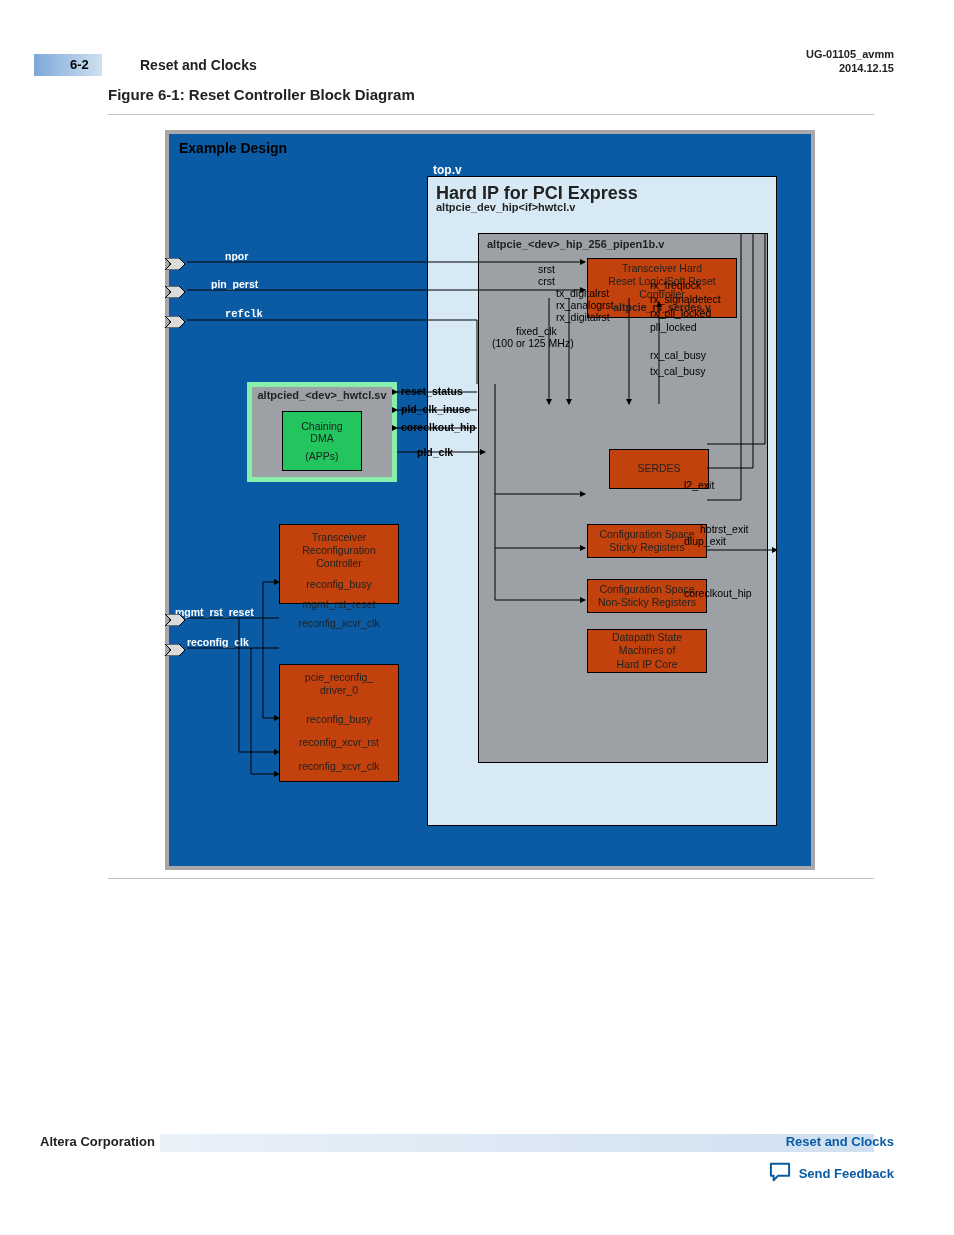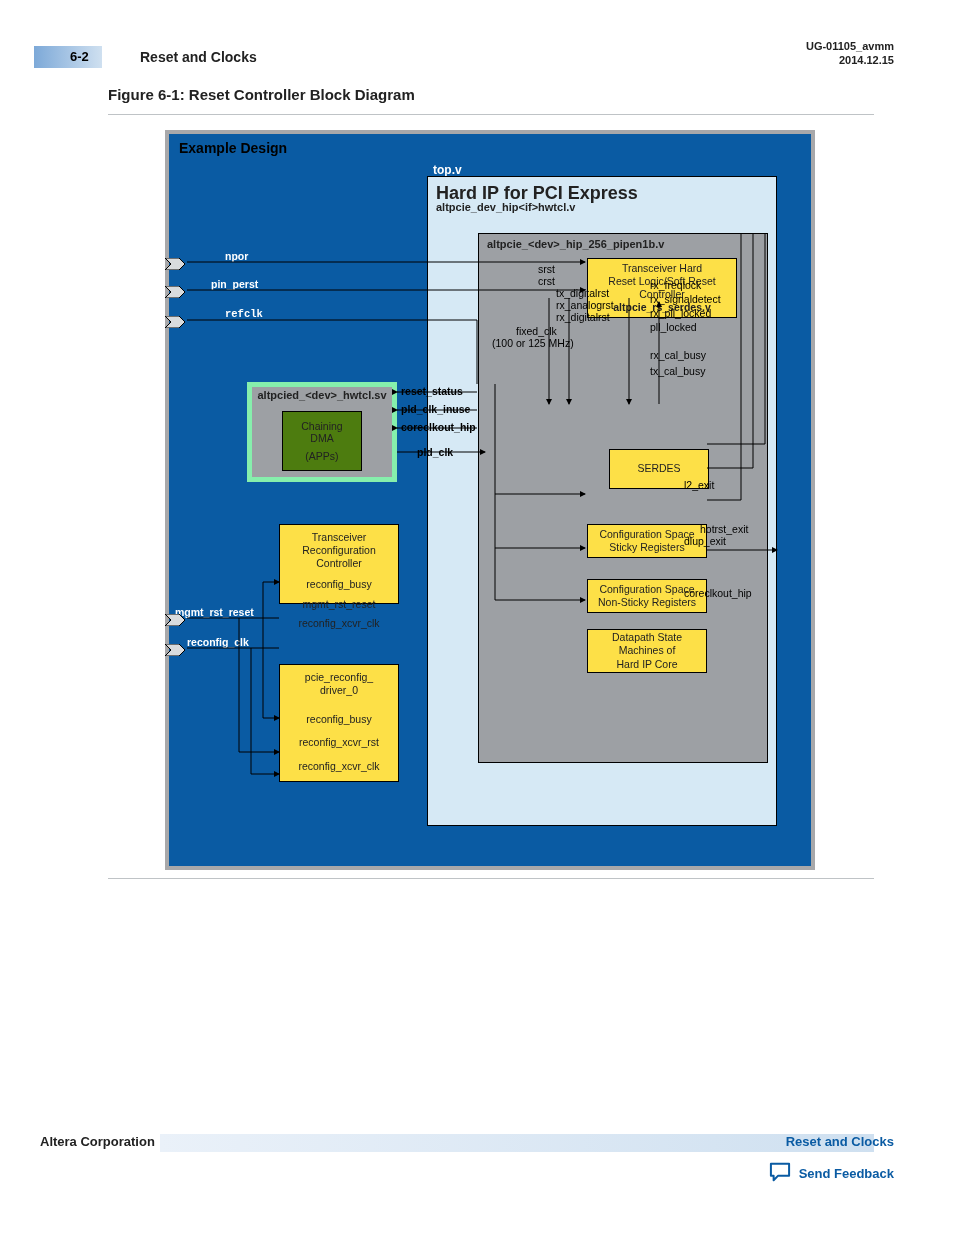--- a/index.html
+++ b/index.html
@@ -6,21 +6,21 @@
   body {
     font-family: "Myriad Pro", "Segoe UI", Arial, sans-serif;
     background: #fff;
     width: 954px;
     height: 1235px;
     position: relative;
     color: #222;
   }
   .header-row {
     position: absolute;
-    top: 46px;
+    top: 54px;
     left: 0;
     width: 100%;
     height: 28px;
   }
   .page-bar {
     position: absolute;
     left: 34px;
     top: 0;
     height: 22px;
     background: linear-gradient(to right, #7da9d8 0%, #cfe0f0 100%);
@@ -132,21 +132,21 @@
     padding-left: 20px;
   }
   .pipen-title {
     position: absolute;
     left: 8px; top: 4px;
     font-weight: 700;
     font-size: 11px;
   }
   .block {
     position: absolute;
-    background: #fde047;
+    background: #c2410c;
     border: 1px solid #000;
     text-align: center;
     font-size: 10.5px;
     line-height: 1.25;
     display: flex;
     flex-direction: column;
     align-items: center;
     justify-content: center;
     padding: 2px;
   }
@@ -162,21 +162,21 @@
   .apps-box {
     position: absolute;
     background: #9da0a4;
     border: 5px solid #86efac;
     text-align: center;
     font-size: 11px;
     display:flex; flex-direction:column; justify-content:flex-start; align-items:center;
   }
   .apps-inner {
     margin-top: 10px;
-    background: #4d7c0f;
+    background: #22c55e;
     border: 1px solid #000;
     width: 80px;
     padding: 8px 4px;
     font-size: 10.5px;
     text-align:center;
   }
   .pin {
     position: absolute;
     width: 20px; height: 12px;
   }

